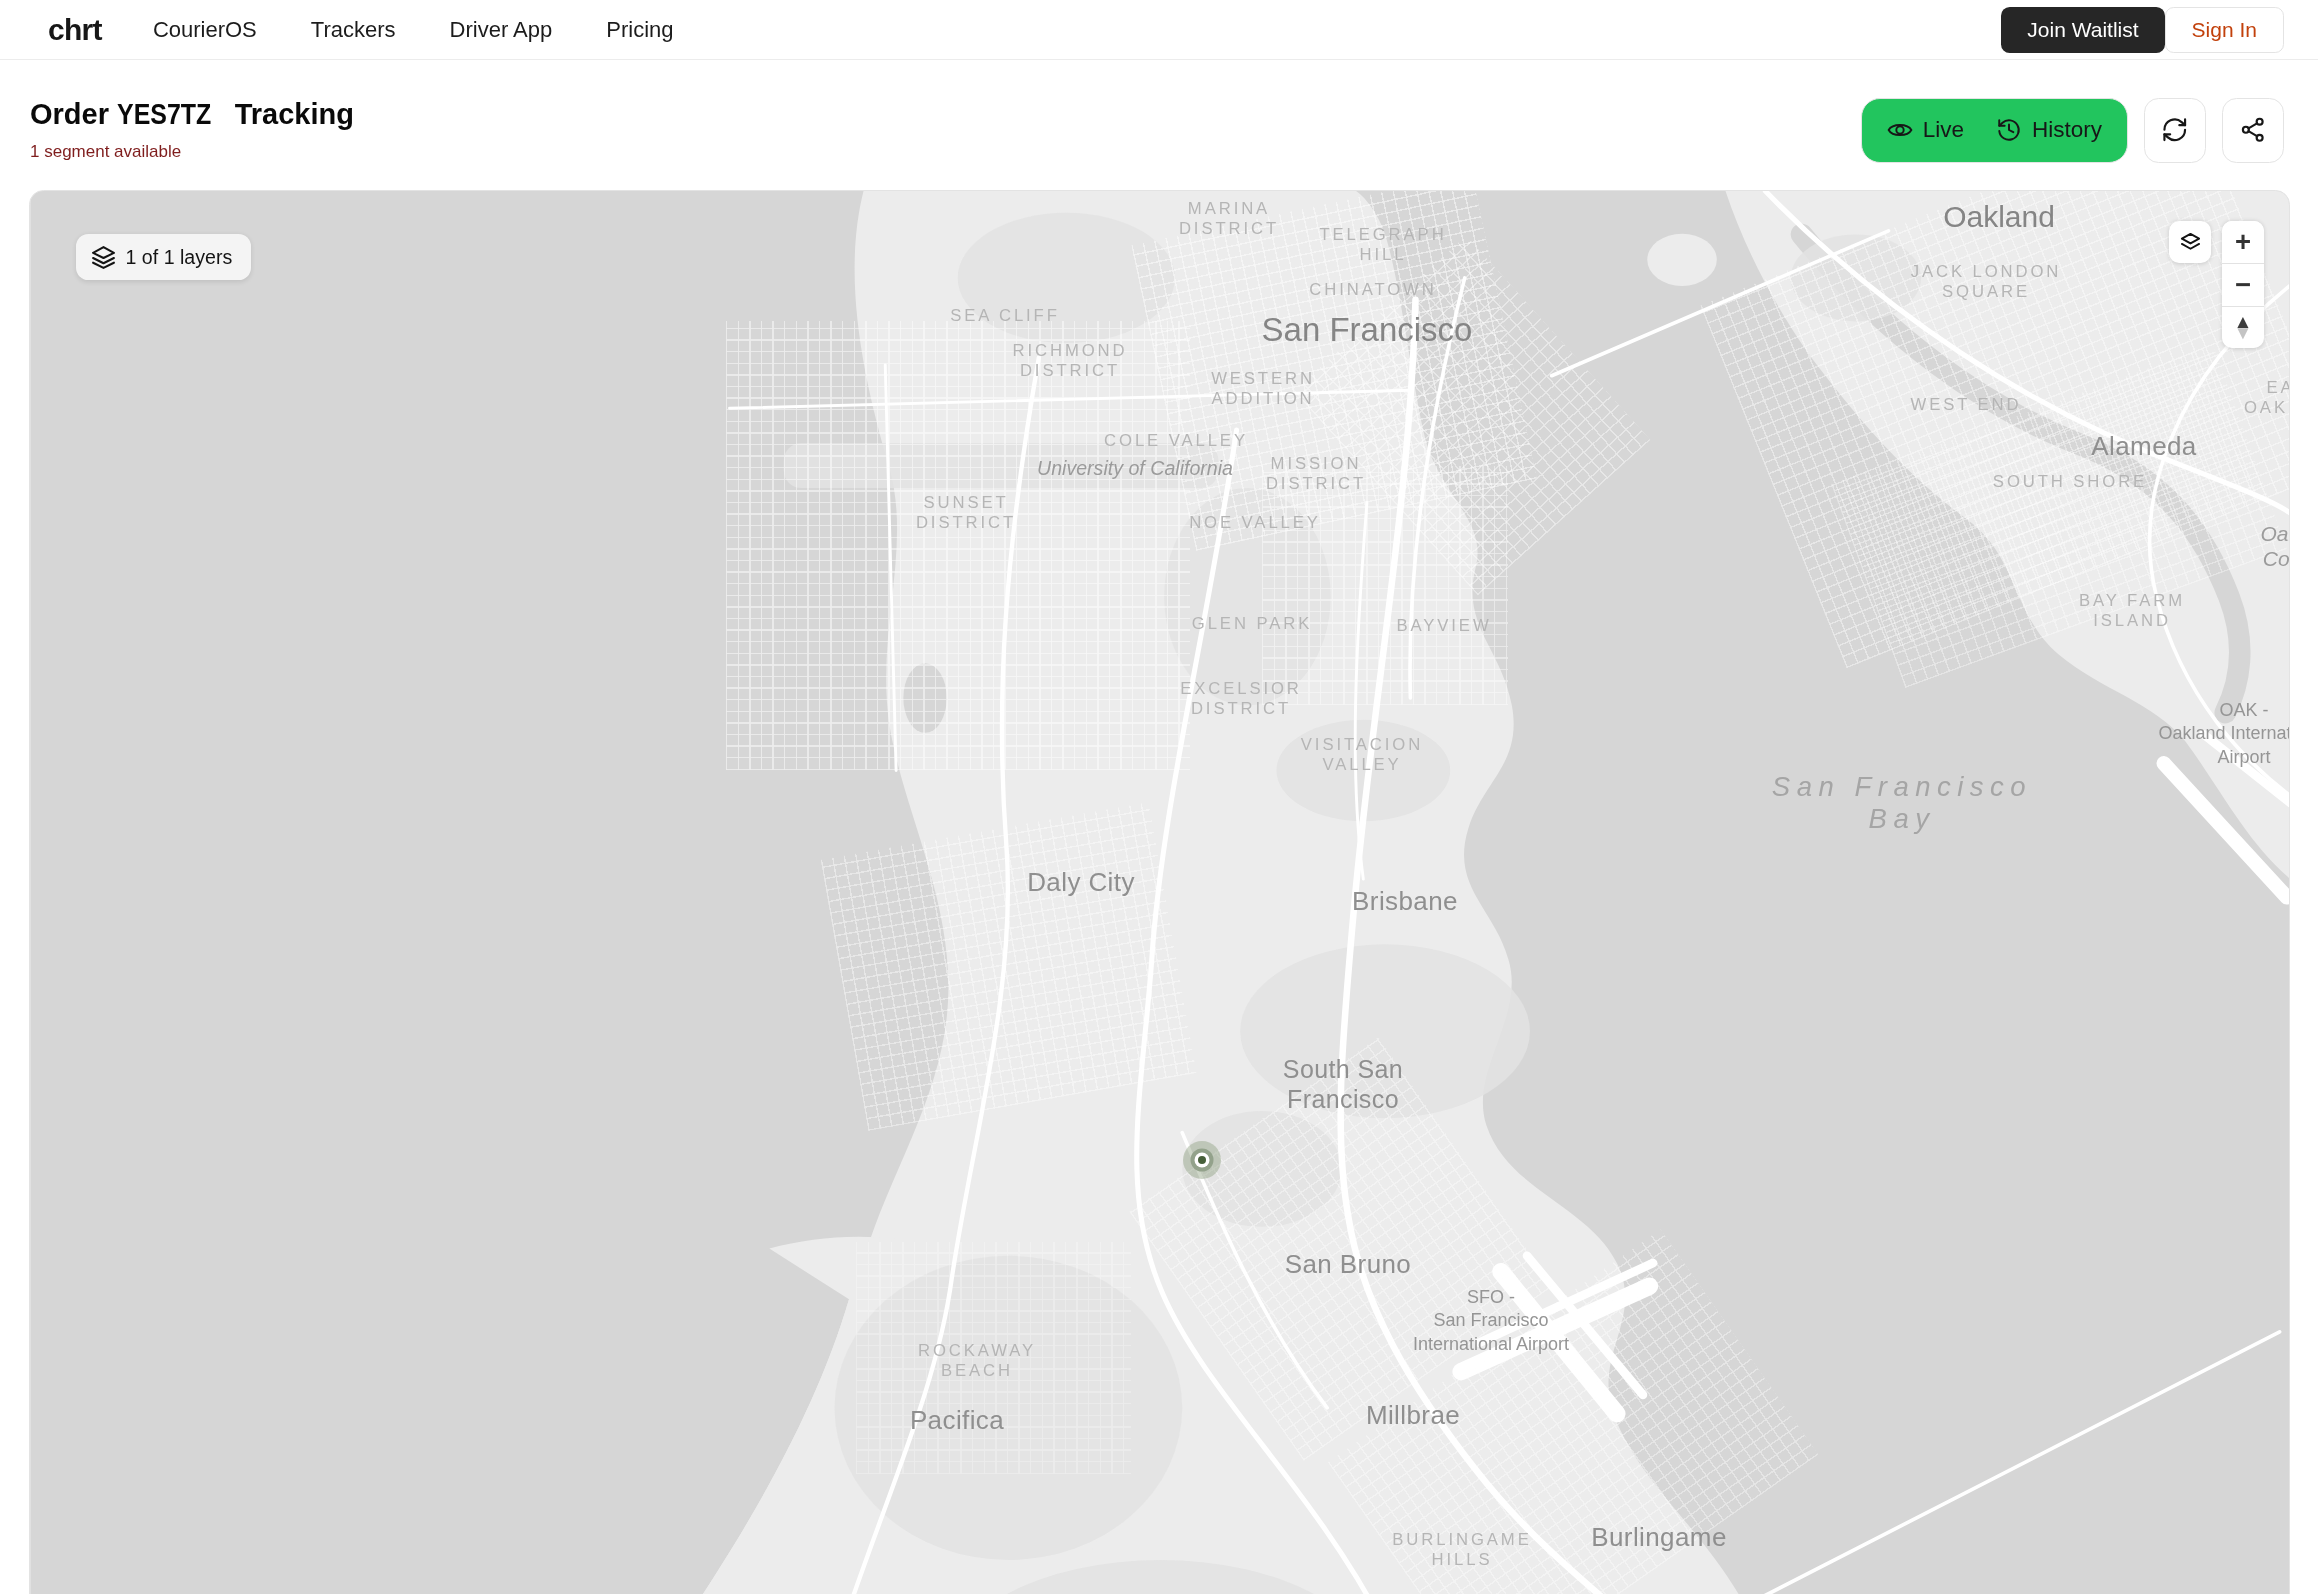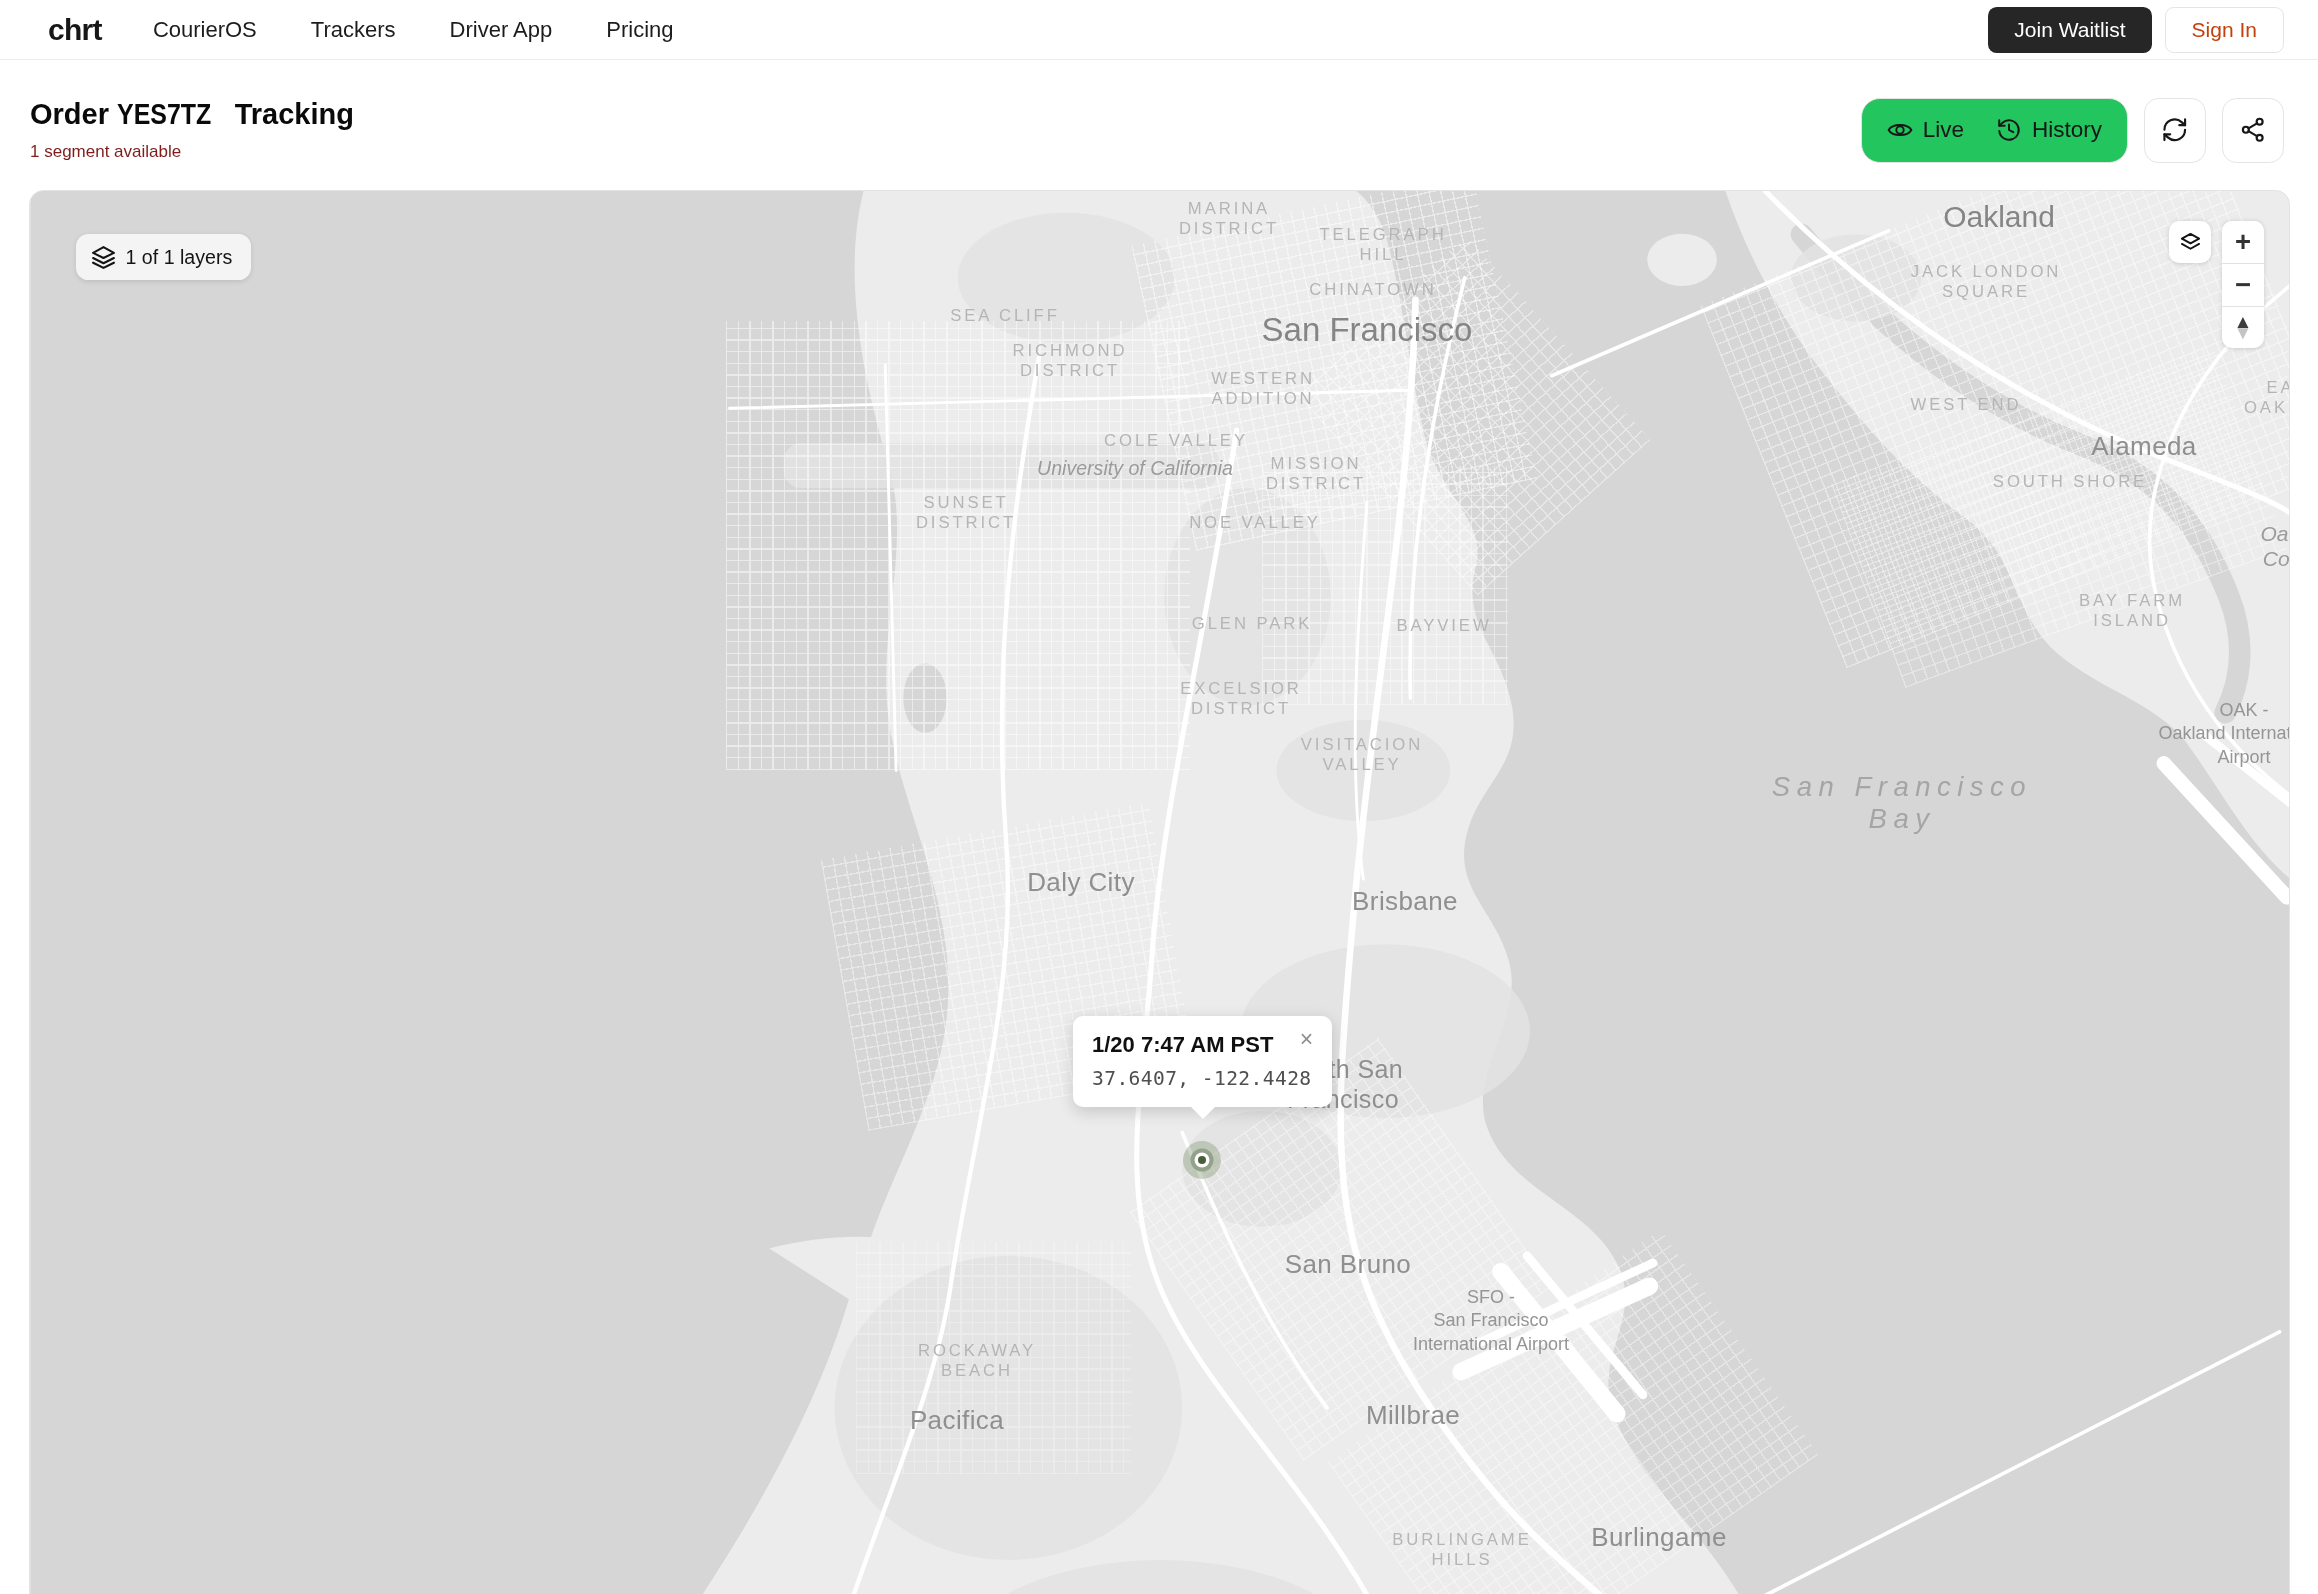--- a/index.html
+++ b/index.html
@@ -7,21 +7,21 @@
     font-family:"Liberation Sans", sans-serif; color:#171717; }
 
   
   .navbar { position:absolute; left:0; top:0; width:2319px; height:60px;
     background:#fff; border-bottom:0.7px solid #ececec;
     display:flex; align-items:center; padding:0 35px 0 48px; z-index:50; }
   .logo { font-size:30px; font-weight:800; letter-spacing:-0.7px; margin-right:51px; }
   .nav-links { display:flex; gap:54px; }
   .nav-link { font-size:22px; font-weight:500; color:#1c1c1c; cursor:pointer; }
   .nav-spacer { flex:1; }
-  .nav-actions { display:flex; gap:13px; align-items:center; }
+  .nav-actions { display:flex; align-items:center; }
   .btn-dark { background:#262626; color:#fff; border:none; border-radius:8.7px;
     height:46px; padding:0 26px; font-size:21px; font-weight:500; cursor:pointer;
     font-family:inherit; }
   .btn-light { background:#fff; color:#c2410c; border:1.1px solid #e4e4e4; border-radius:8.7px;
     height:46px; padding:0 26px; font-size:21px; font-weight:500; cursor:pointer;
     font-family:inherit; }
 
   
   .header-row { position:absolute; left:0; top:70px; width:2319px; height:120px;
     display:flex; align-items:center; justify-content:space-between; padding:0 35px 0 30px; }
@@ -387,26 +387,20 @@
         </div>
       </div>
 
     <div class="marker">
       <div class="halo"></div>
       <div class="mid"></div>
       <div class="ring"></div>
       <div class="dot"></div>
     </div>
 
-    <div class="popup">
-      <div class="popup-time">1/20 7:47 AM PST</div>
-      <div class="popup-coords">37.6407, -122.4428</div>
-      <div class="popup-close">×</div>
-      <div class="popup-tail"></div>
-    </div>
 
     <div class="layers-pill">
       <svg class="ico" width="25" height="25" viewBox="0 0 24 24" fill="none" stroke="#141414" stroke-width="2" stroke-linecap="round" stroke-linejoin="round">
         <path d="M12 2 2 7.5l10 5 10-5L12 2z"></path>
           <path d="m2 12.5 10 5 10-5"></path>
           <path d="m2 17 10 5 10-5"></path>
       </svg>
       <span>1 of 1 layers</span>
     </div>
 

